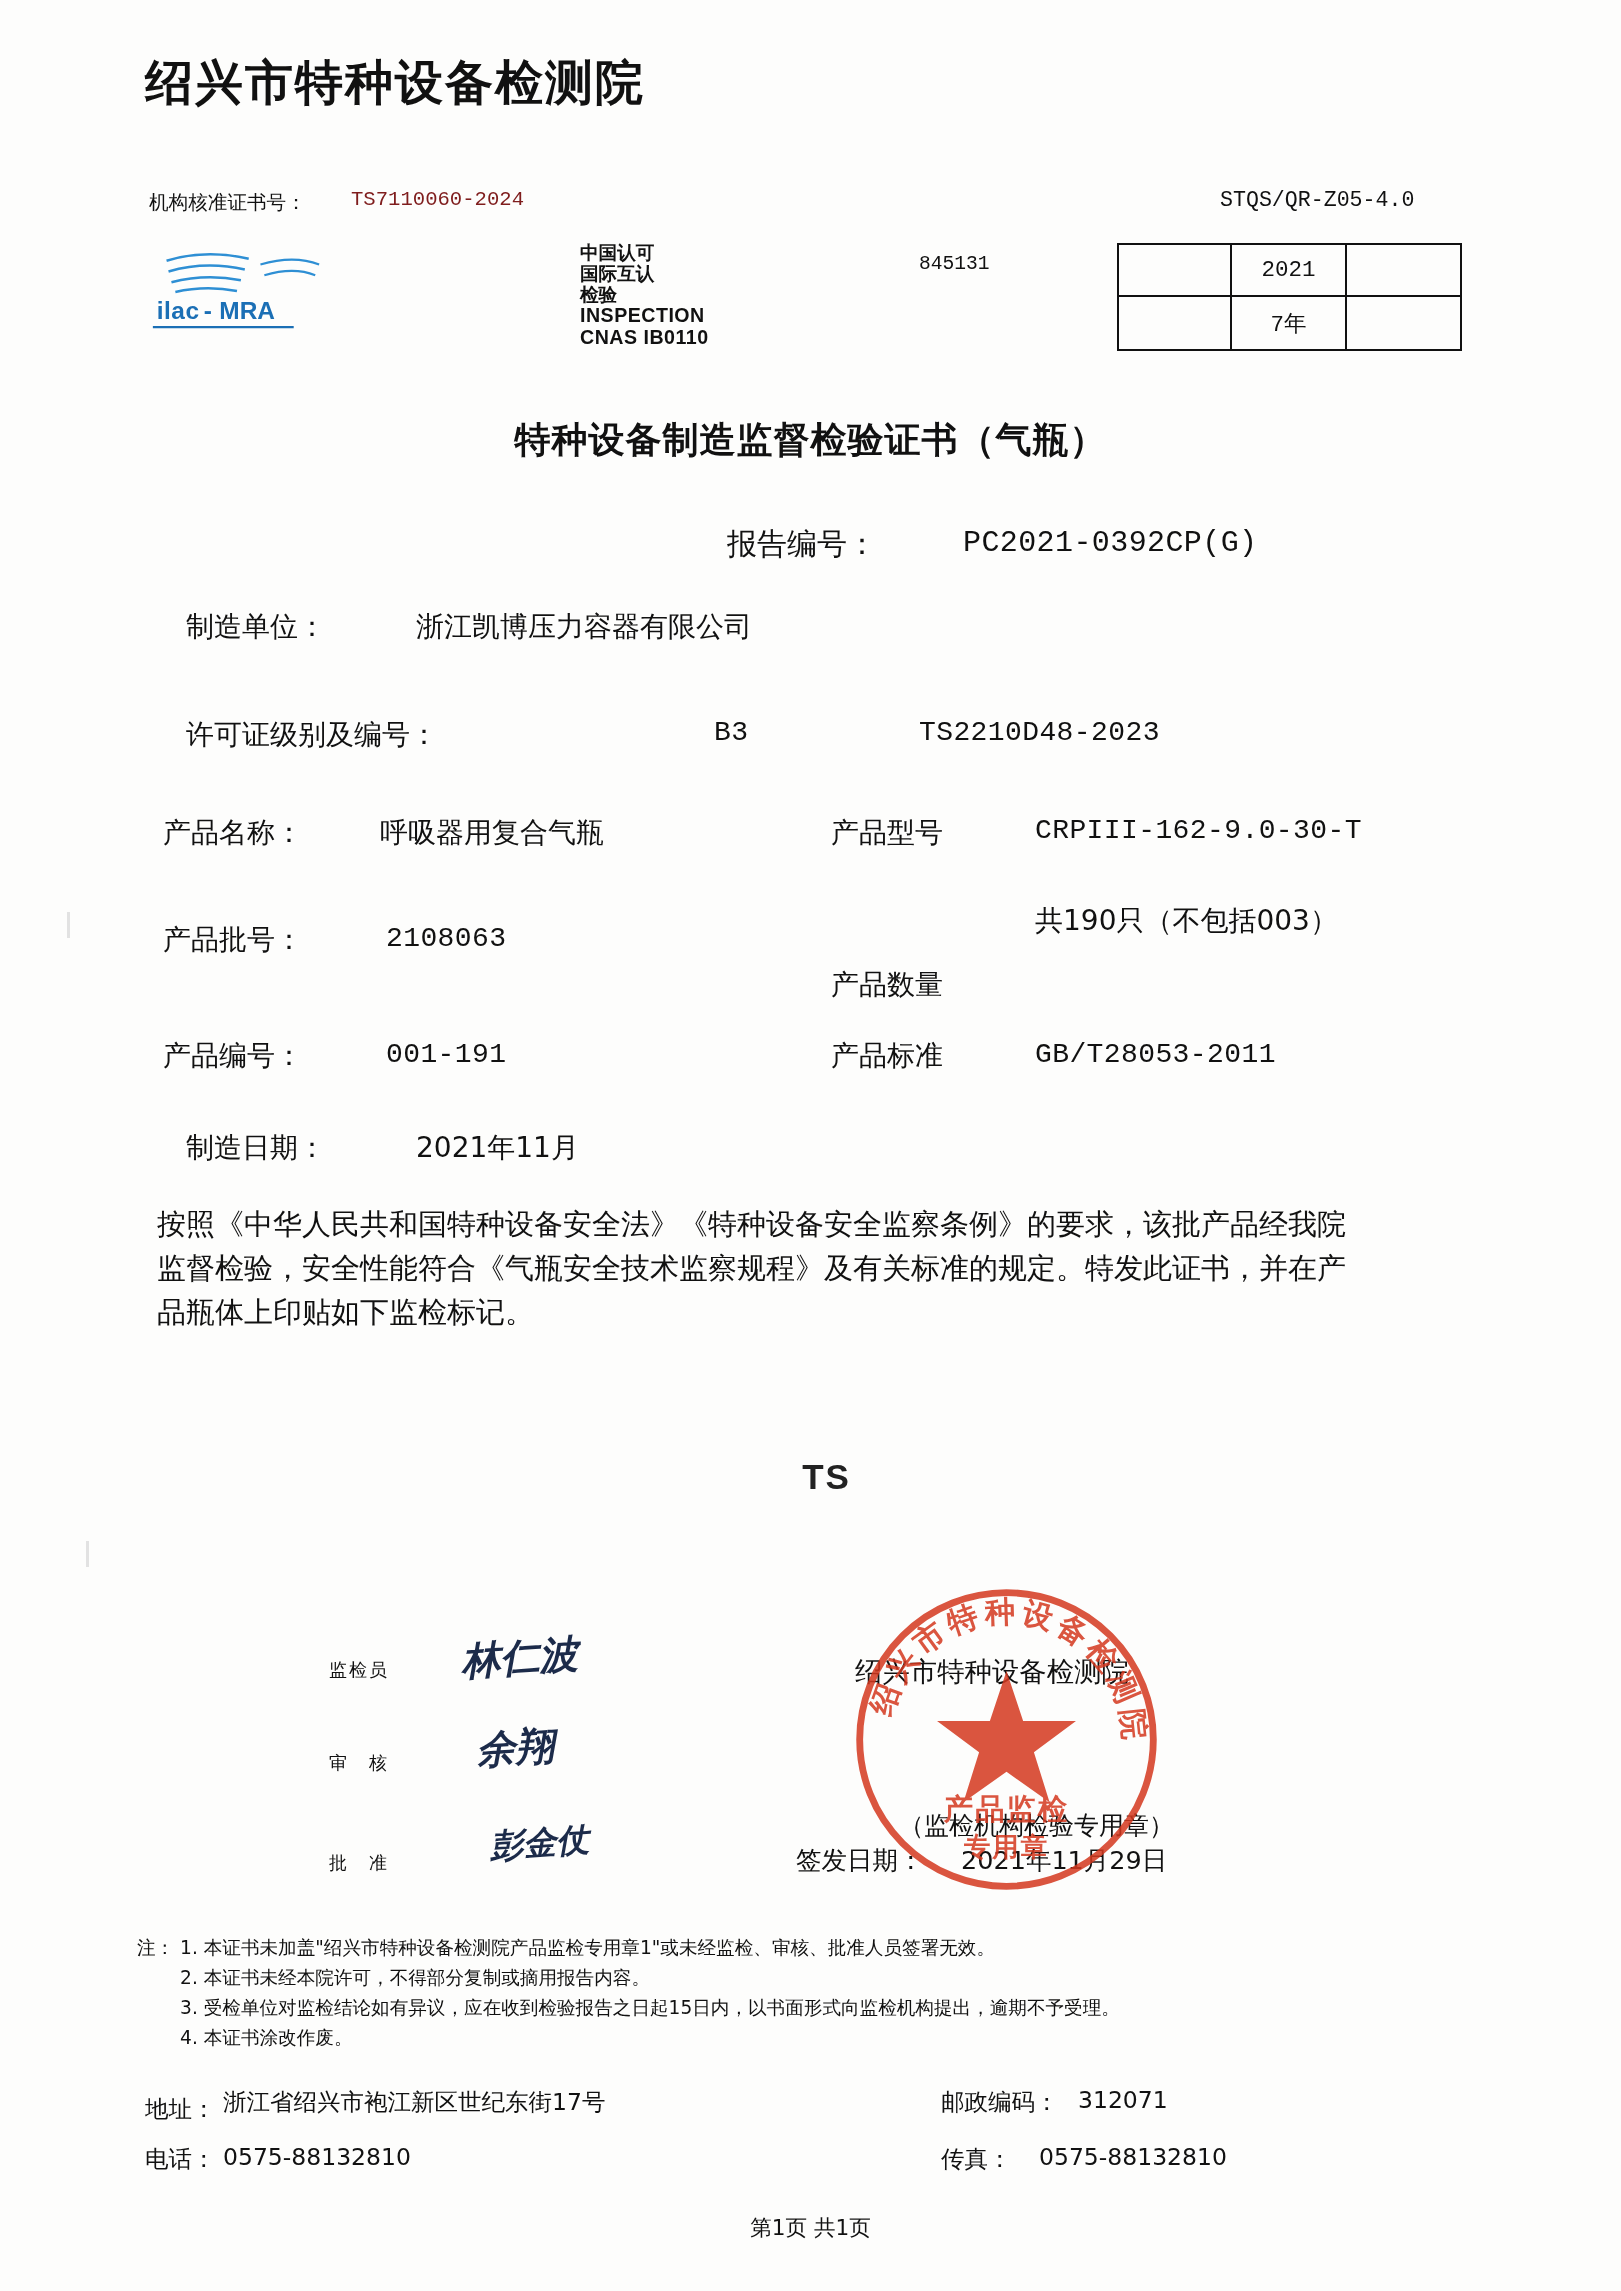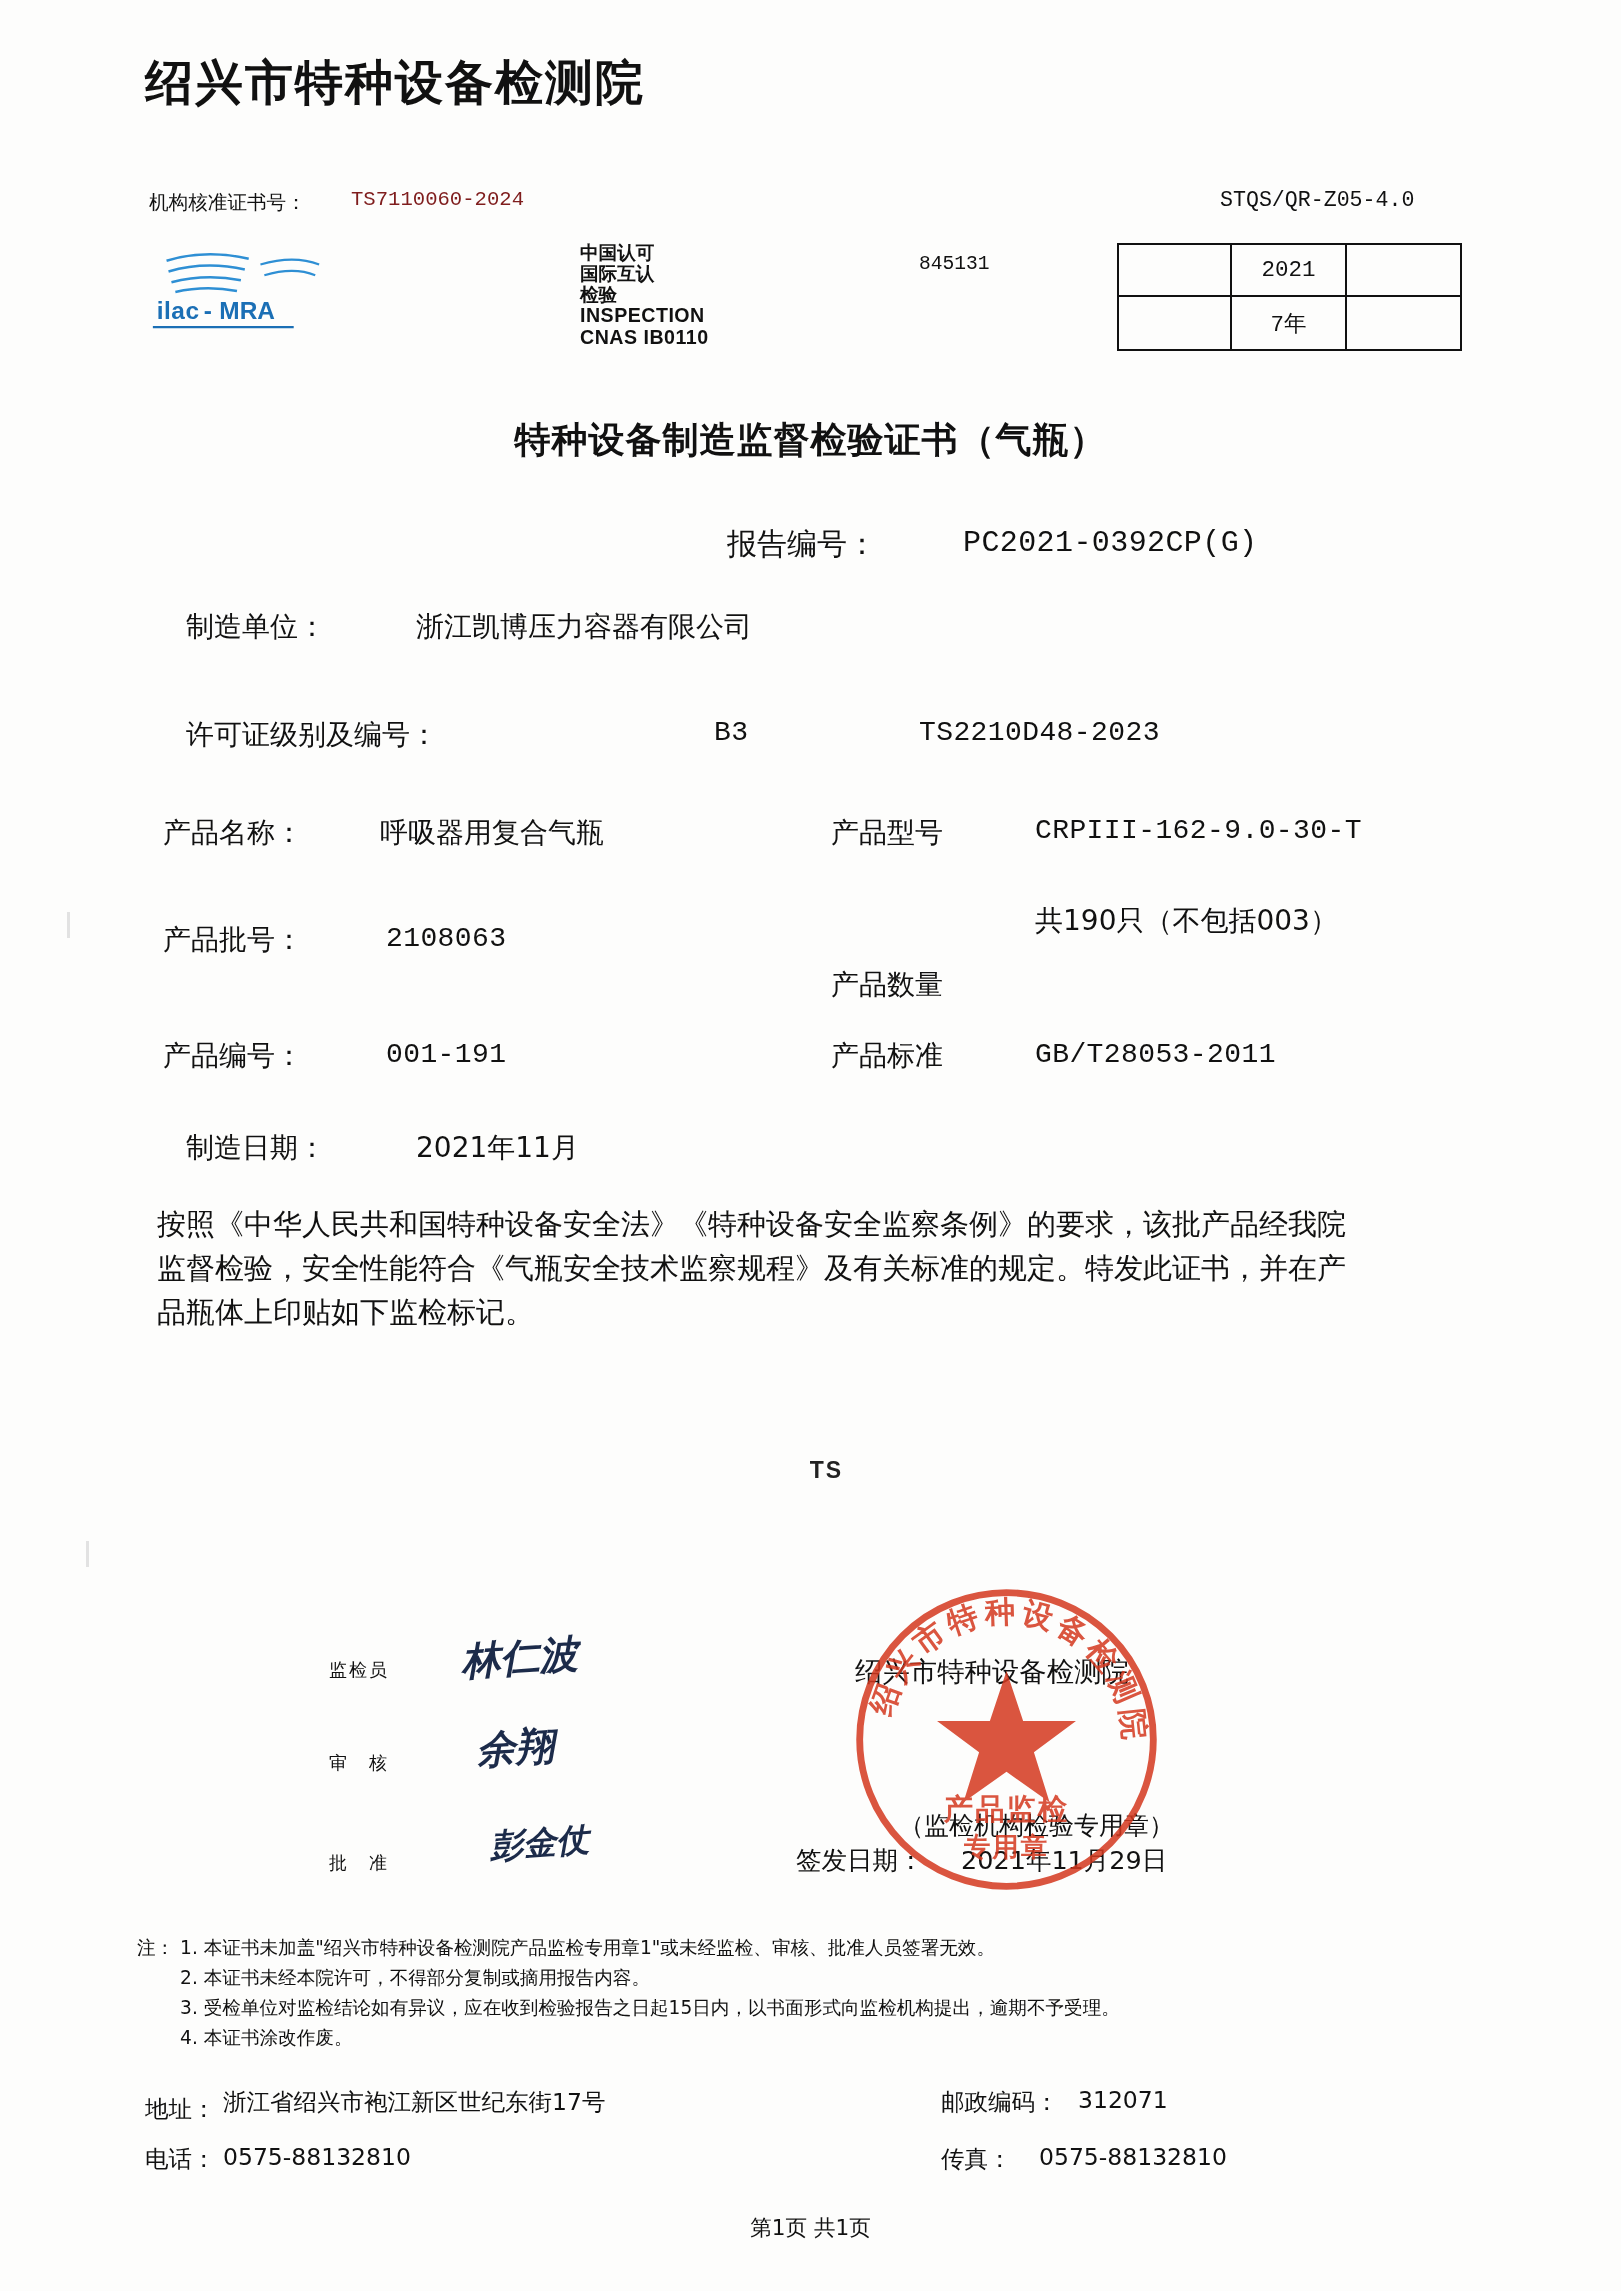--- a/index.html
+++ b/index.html
@@ -204,21 +204,21 @@
     color: #111;
   }
 
   
   .ts-mark {
     position: absolute;
     left: 0; right: 0;
     top: 1457px;
     text-align: center;
     font-family: "Liberation Sans", sans-serif;
-    font-size: 23px;
+    font-size: 35px;
     font-weight: 600;
     letter-spacing: 2px;
     color: #222;
     padding-left: 32px;
   }
 
   
   .sig-label {
     position: absolute;
     font-family: "DejaVu Sans", sans-serif;

